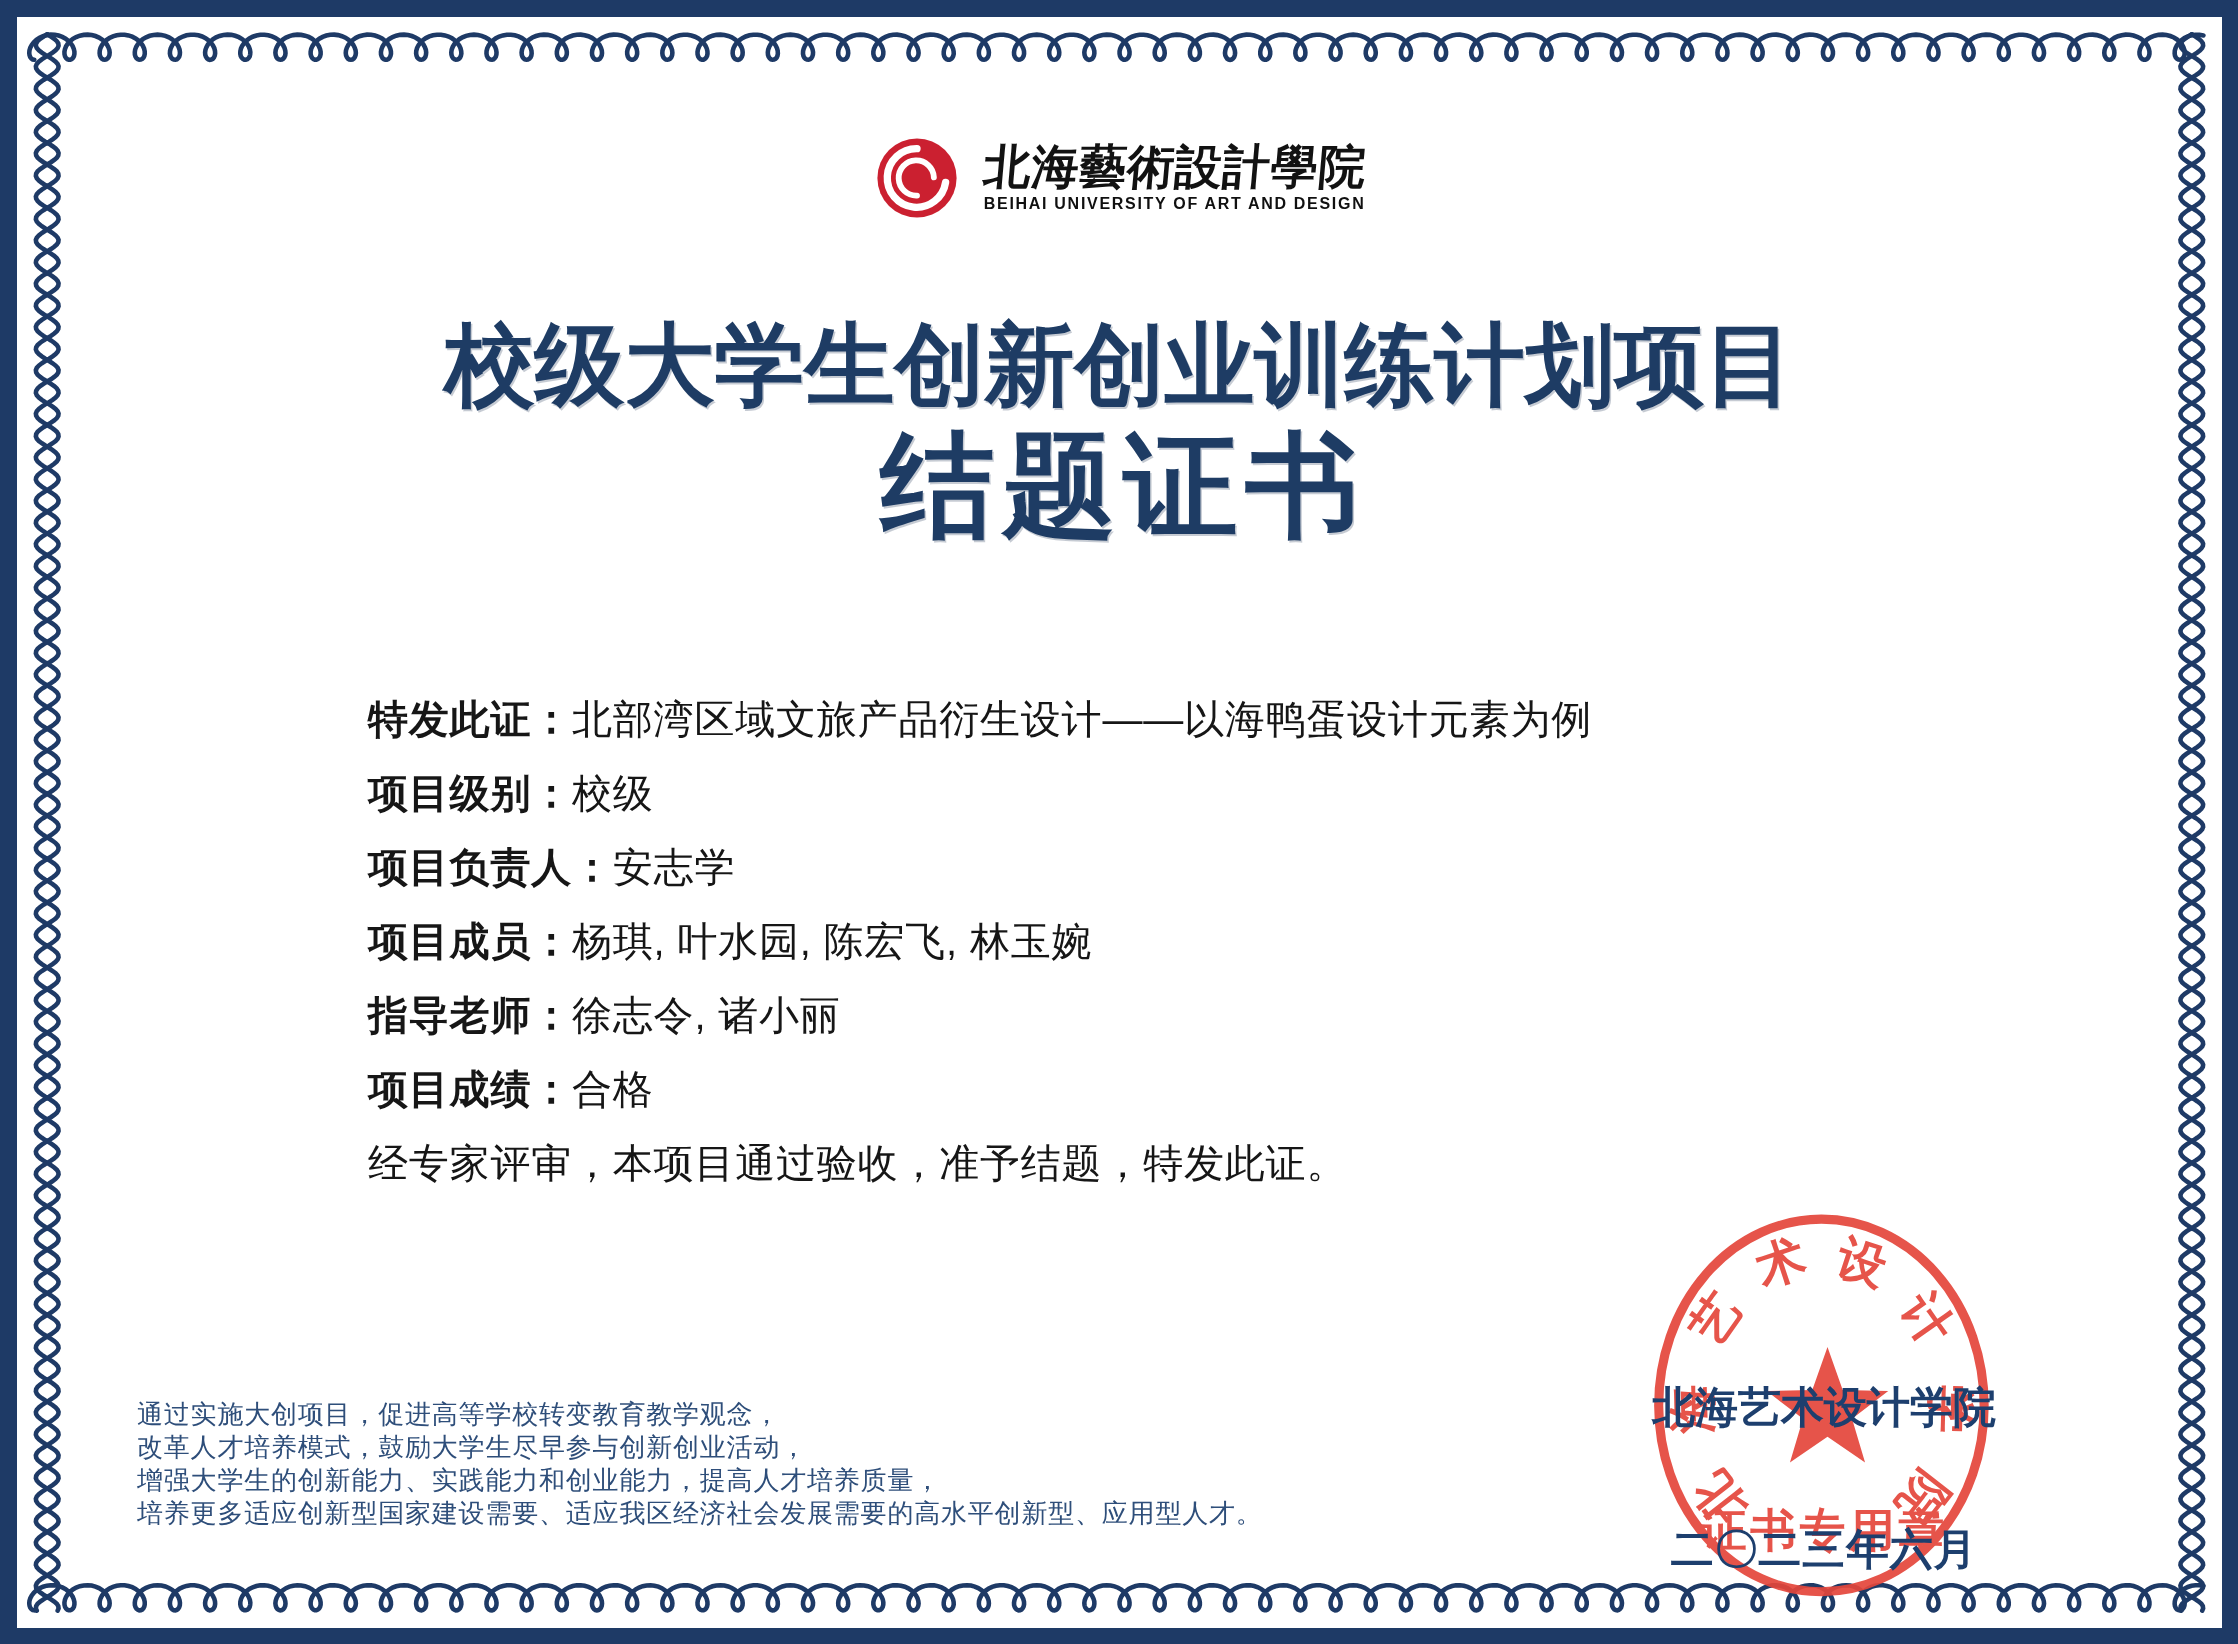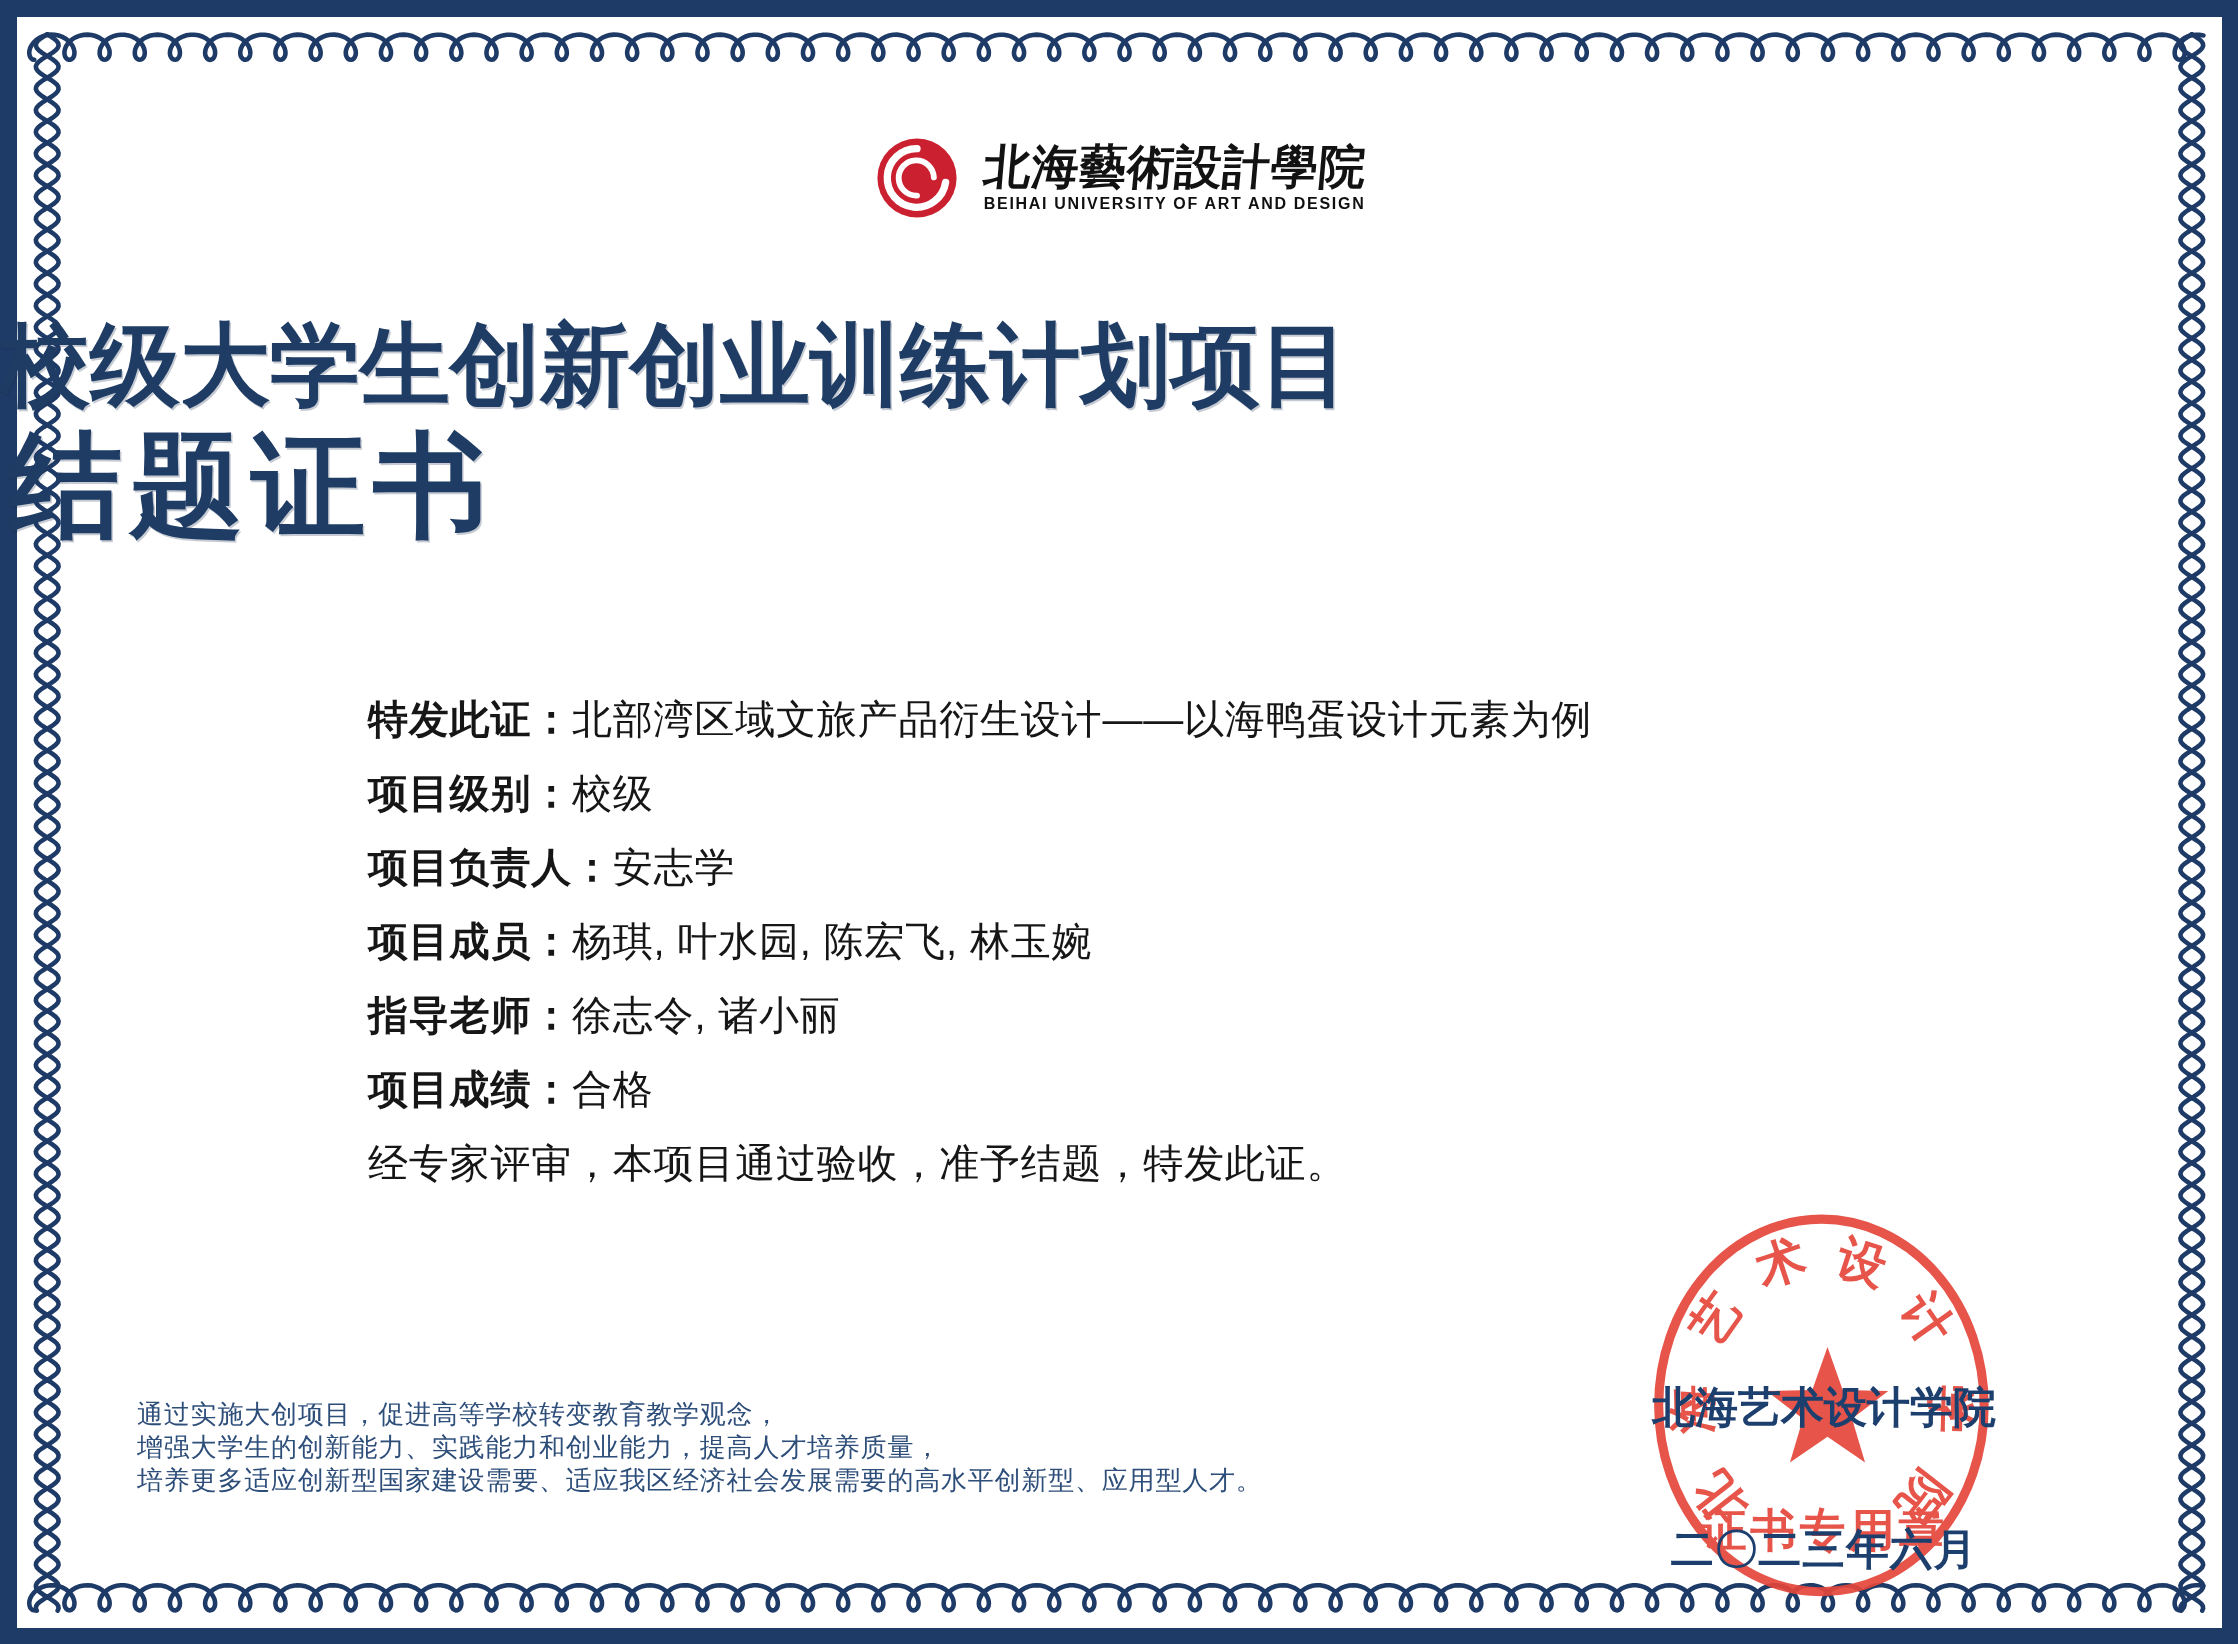--- a/index.html
+++ b/index.html
@@ -30,21 +30,21 @@
     font-size:47px;font-weight:700;color:#121212;
     letter-spacing:0.8px;transform:skewX(-5deg);
     line-height:52px;white-space:nowrap;
   }
   .logo-en{
     font-size:16px;font-weight:700;color:#101010;
     letter-spacing:1.7px;line-height:21.3px;white-space:nowrap;
   }
 
   
-  .title-block{position:absolute;left:0;top:311px;width:100%;}
+  .title-block{position:absolute;left:0;top:311px;width:100%;text-align:center;}
   .title-main{
     font-family:"Liberation Serif","DejaVu Serif",serif;
     font-size:90px;font-weight:700;color:#1e3c64;
     line-height:110px;white-space:nowrap;
     text-shadow:1.5px 2.3px 0 rgba(26,46,80,0.25);
   }
   .title-sub{
     font-family:"Liberation Serif","DejaVu Serif",serif;
     font-size:114px;font-weight:700;color:#1e3c64;
     line-height:131px;letter-spacing:7.6px;padding-left:8px;
@@ -136,20 +136,21 @@
       <span class="field-label">指导老师：</span><span class="field-value">徐志令, 诸小丽</span>
     </div>
     <div class="field-row">
       <span class="field-label">项目成绩：</span><span class="field-value">合格</span>
     </div>
     <div class="closing-line">经专家评审，本项目通过验收，准予结题，特发此证。</div>
   </div>
 
   <div class="footnote">
     <div>通过实施大创项目，促进高等学校转变教育教学观念，</div>
+    <div>改革人才培养模式，鼓励大学生尽早参与创新创业活动，</div>
     <div>增强大学生的创新能力、实践能力和创业能力，提高人才培养质量，</div>
     <div>培养更多适应创新型国家建设需要、适应我区经济社会发展需要的高水平创新型、应用型人才。</div>
   </div>
 
   <svg class="seal-svg" viewBox="0 0 480 530">
     <g opacity="0.92">
       <ellipse cx="232" cy="263" rx="214" ry="245" fill="none" stroke="#e4463b" stroke-width="12"></ellipse>
       <g id="seal-arc-group">
           <text class="seal-arc-char" transform="translate(98.0 384.9) rotate(-128.0)" dy="22">北</text>
           <text class="seal-arc-char" transform="translate(62.1 267.9) rotate(-91.4)" dy="22">海</text>

